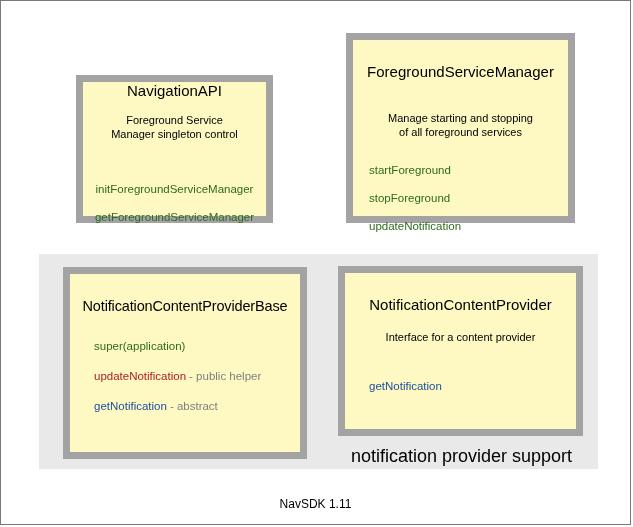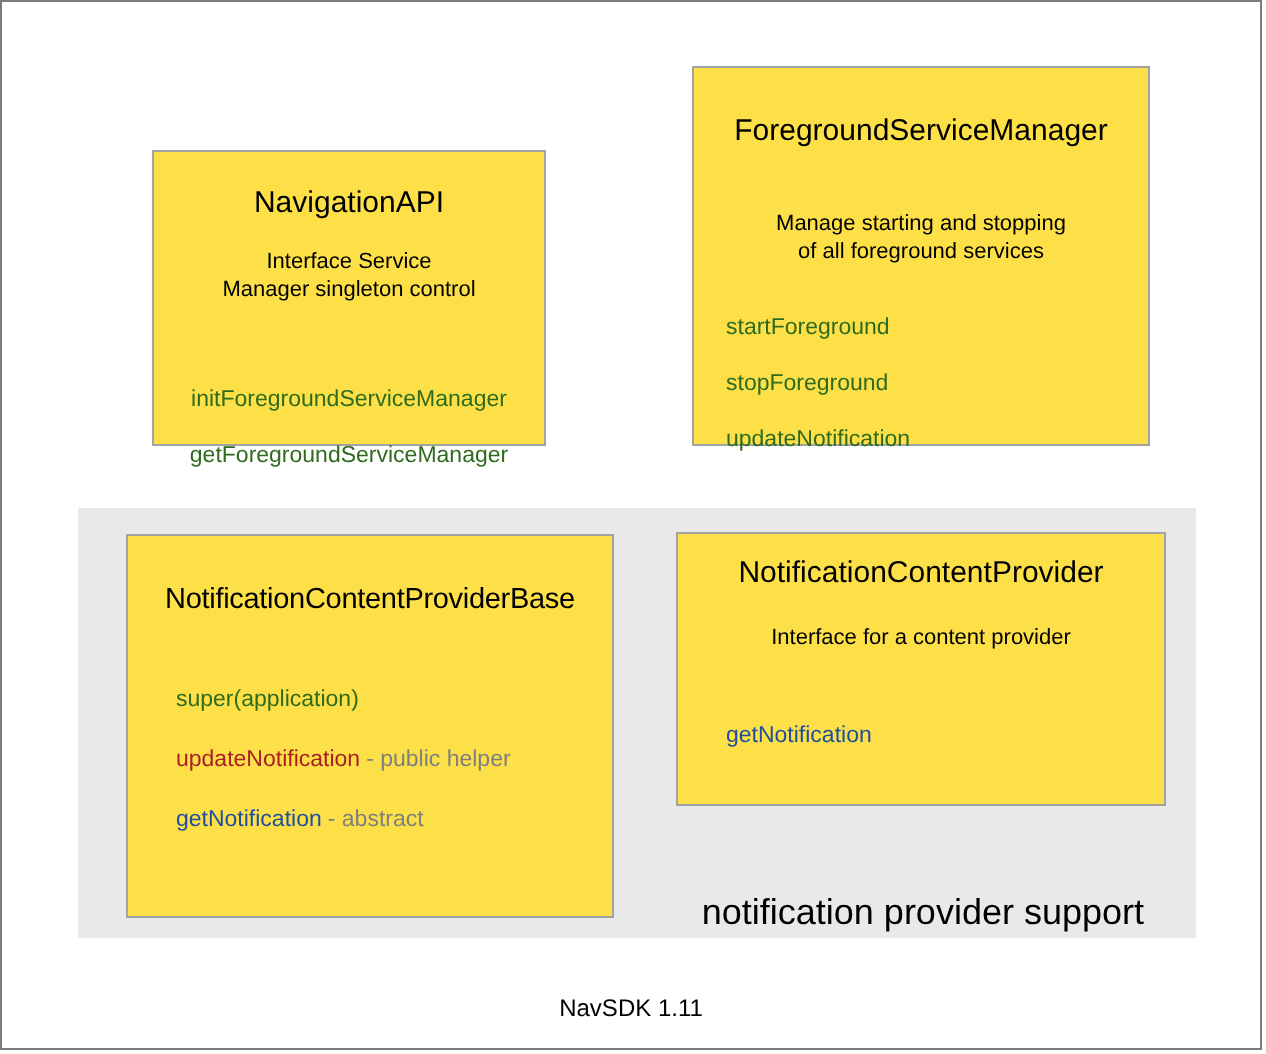--- a/index.html
+++ b/index.html
@@ -9,22 +9,22 @@
     width: 631px;
     height: 525px;
     border: 1px solid #7a7a7a;
     background: #ffffff;
     font-family: "Liberation Sans", sans-serif;
     color: #000;
     overflow: hidden;
   }
   .class-box {
     position: absolute;
-    border: 1px solid #a3a3a3;
-    background: #fde047;
+    border: 7px solid #a3a3a3;
+    background: #fef9c3;
     text-align: center;
   }
   .box-title {
     font-size: 15px;
     line-height: 18px;
     white-space: nowrap;
   }
   .box-title.tight { font-size: 14.5px; letter-spacing: -0.15px; }
   .box-desc {
     font-size: 11px;
@@ -34,21 +34,21 @@
   .methods { text-align: center; }
   .methods.left-align { text-align: left; }
   .method-line {
     font-size: 11.5px;
     line-height: 13px;
     white-space: nowrap;
   }
   .method-suffix { color: #7f7f7f; margin-left: 3px; }
 
   
-  #box-navigation-api { left: 75px; top: 74px; width: 197px; height: 148px; padding-top: 17px; }
+  #box-navigation-api { left: 75px; top: 74px; width: 197px; height: 148px; }
   #box-navigation-api .box-desc { margin-top: 13px; }
   #box-navigation-api .methods { margin-top: 42px; }
   #box-navigation-api .method-line { margin-bottom: 15px; }
 
   
   #box-foreground-service-manager { left: 345px; top: 32px; width: 229px; height: 190px; padding-top: 23px; }
   #box-foreground-service-manager .box-desc { margin-top: 30px; }
   #box-foreground-service-manager .methods { margin-top: 25px; padding-left: 16px; }
   #box-foreground-service-manager .method-line { margin-bottom: 15px; }
 
@@ -61,44 +61,44 @@
   #panel-caption {
     position: absolute;
     right: 26px; bottom: 2px;
     font-size: 18px;
     white-space: nowrap;
   }
 
   
   #box-notification-content-provider-base { left: 24px; top: 13px; width: 244px; height: 192px; padding-top: 23px; }
   #box-notification-content-provider-base .box-desc { margin-top: 14px; }
-  #box-notification-content-provider-base .methods { margin-top: 35px; padding-left: 24px; }
+  #box-notification-content-provider-base .methods { margin-top: 25px; padding-left: 24px; }
   #box-notification-content-provider-base .method-line { margin-bottom: 17px; }
 
   
-  #box-notification-content-provider { left: 299px; top: 12px; width: 245px; height: 137px; padding-top: 11px; }
+  #box-notification-content-provider { left: 299px; top: 12px; width: 245px; height: 170px; padding-top: 23px; }
   #box-notification-content-provider .box-desc { margin-top: 16px; }
   #box-notification-content-provider .methods { margin-top: 36px; padding-left: 24px; }
 
   #footer-label {
     position: absolute;
     left: 0; right: 0; top: 496px;
     text-align: center;
     font-size: 12px;
   }
 </style>
 </head>
 <body>
 
 <div class="frame">
 
   <div class="class-box" id="box-navigation-api">
     <div class="box-title">NavigationAPI</div>
     <div class="box-desc">
-      <div>Interface Service</div>
+      <div>Foreground Service</div>
       <div>Manager singleton control</div>
     </div>
     <div class="methods">
       <div class="method-line" style="color: rgb(47, 107, 29);">initForegroundServiceManager</div>
       <div class="method-line" style="color: rgb(47, 107, 29);">getForegroundServiceManager</div>
     </div>
   </div>
 
   <div class="class-box" id="box-foreground-service-manager">
     <div class="box-title">ForegroundServiceManager</div>

